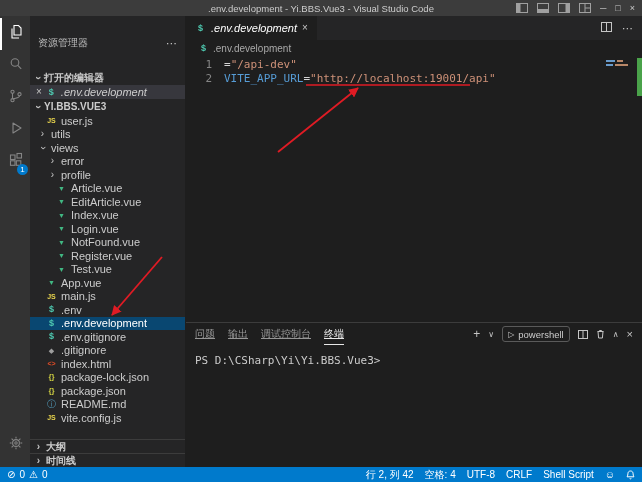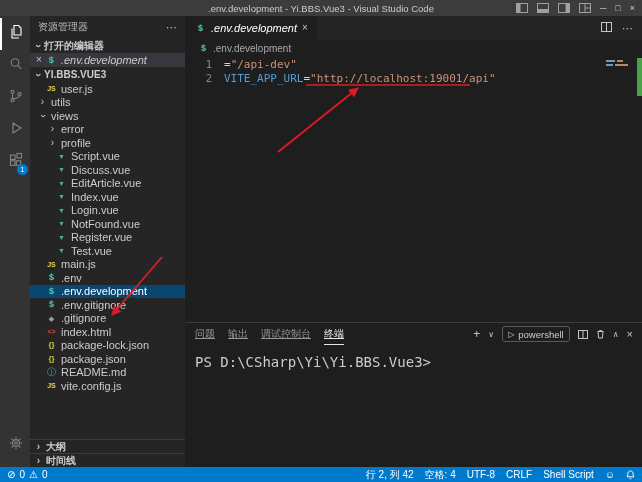--- a/index.html
+++ b/index.html
@@ -28,21 +28,21 @@
   .ab-item.active{border-left-color:#ffffff;}
   .ab-item.active svg{stroke:#ffffff;}
   .ab-badge{position:absolute;right:2px;bottom:3px;min-width:11px;height:11px;border-radius:6px;
             background:#007acc;color:#fff;font-size:8px;display:flex;align-items:center;
             justify-content:center;line-height:1;}
   .ab-bottom{margin-top:auto;margin-bottom:6px;}
 
   
   .sidebar{width:156px;flex:0 0 156px;background:#252526;color:#cccccc;display:flex;
            flex-direction:column;font-size:11px;overflow:hidden;border-right:1px solid #1e1e1e;box-sizing:border-box;}
-  .sb-title{height:22px;flex:0 0 22px;display:flex;align-items:center;padding:0 8px;
+  .sb-title{height:22px;flex:0 0 22px;display:flex;align-items:center;padding:16px 8px;
             font-size:10px;color:#bbbbbb;}
   .sb-title .more{margin-left:auto;color:#cccccc;font-size:11px;}
   .sec{height:15px;flex:0 0 15px;display:flex;align-items:center;gap:2px;font-weight:bold;
        font-size:10px;padding-left:3px;color:#cccccc;}
   .oe-row{height:14px;flex:0 0 14px;display:flex;align-items:center;gap:4px;padding-left:6px;
           background:#37373d;}
   .oe-row .lbl{font-style:italic;}
   .close-x{color:#c5c5c5;font-size:10px;line-height:1;}
   .tree{flex:0 0 auto;}
   .row{height:13.5px;display:flex;align-items:center;gap:4px;padding-left:var(--pl,8px);
@@ -90,21 +90,21 @@
          flex-direction:column;box-sizing:border-box;}
   .panel-header{height:22px;flex:0 0 22px;display:flex;align-items:center;padding:0 9px;
                 font-size:10px;}
   .ptab{margin-right:13px;color:#969696;height:100%;display:flex;align-items:center;
         box-sizing:border-box;border-bottom:1px solid transparent;text-decoration:underline;}
   .ptab.active{color:#e7e7e7;border-bottom-color:#e7e7e7;}
   .pactions{margin-left:auto;display:flex;align-items:center;gap:8px;color:#c5c5c5;}
   .pactions svg{display:block;stroke:#c5c5c5;fill:none;stroke-width:1;}
   .ps-badge{display:flex;align-items:center;gap:4px;border:1px solid #5a5a5a;border-radius:3px;
             padding:0 5px;height:14px;font-size:9.5px;color:#cccccc;}
-  .terminal{flex:1;padding:9px 0 17px 9px;font-family:"DejaVu Sans Mono",monospace;font-size:14px;
+  .terminal{flex:1;padding:9px 0 17px 9px;font-family:"DejaVu Sans Mono",monospace;font-size:11px;
             color:#cccccc;}
 
   
   .statusbar{height:15px;flex:0 0 15px;background:#007acc;color:#ffffff;display:flex;
              align-items:center;font-size:10px;padding:0 7px;}
   .sb-left{display:flex;gap:4px;align-items:center;}
   .sb-right{margin-left:auto;display:flex;gap:11px;align-items:center;white-space:nowrap;}
   .sb-right svg{display:block;stroke:#ffffff;fill:none;stroke-width:1;}
 
   
@@ -240,25 +240,21 @@
         <div class="row" style="--pl:18px">
             <span class="chev">›</span>
             <span class="lbl">error</span>
           </div>
         <div class="row" style="--pl:18px">
             <span class="chev">›</span>
             <span class="lbl">profile</span>
           </div>
         <div class="row" style="--pl:26px">
             <span class="fi i-vue">▼</span>
-            <span class="lbl">Script.vue</span>
-          </div>
-        <div class="row" style="--pl:26px">
-            <span class="fi i-vue">▼</span>
-            <span class="lbl">Discuss.vue</span>
+            <span class="lbl">Article.vue</span>
           </div>
         <div class="row" style="--pl:26px">
             <span class="fi i-vue">▼</span>
             <span class="lbl">EditArticle.vue</span>
           </div>
         <div class="row" style="--pl:26px">
             <span class="fi i-vue">▼</span>
             <span class="lbl">Index.vue</span>
           </div>
         <div class="row" style="--pl:26px">
@@ -269,20 +265,24 @@
             <span class="fi i-vue">▼</span>
             <span class="lbl">NotFound.vue</span>
           </div>
         <div class="row" style="--pl:26px">
             <span class="fi i-vue">▼</span>
             <span class="lbl">Register.vue</span>
           </div>
         <div class="row" style="--pl:26px">
             <span class="fi i-vue">▼</span>
             <span class="lbl">Test.vue</span>
+          </div>
+        <div class="row" style="--pl:16px">
+            <span class="fi i-vue">▼</span>
+            <span class="lbl">App.vue</span>
           </div>
         <div class="row" style="--pl:16px">
             <span class="fi i-js">JS</span>
             <span class="lbl">main.js</span>
           </div>
         <div class="row" style="--pl:16px">
             <span class="fi i-env">$</span>
             <span class="lbl">.env</span>
           </div>
         <div class="row sel" style="--pl:16px">

